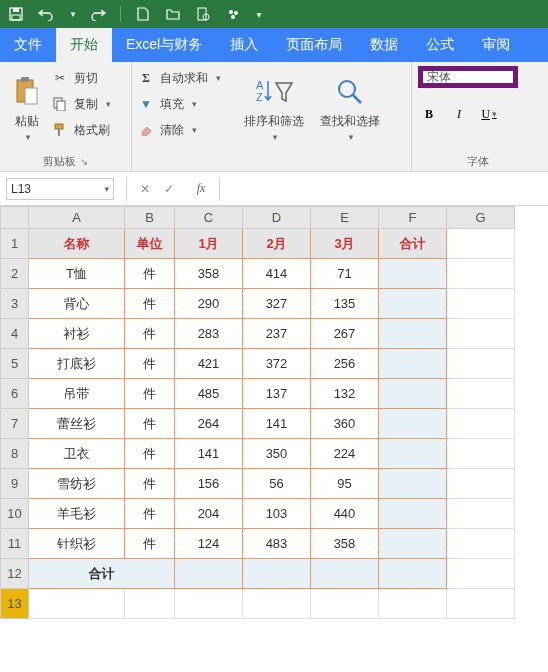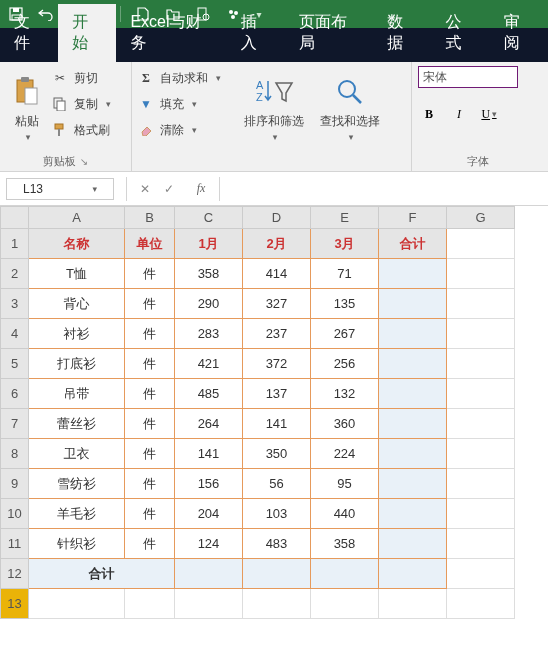--- a/index.html
+++ b/index.html
@@ -4,43 +4,43 @@
 <style>
   * { box-sizing: border-box; margin: 0; padding: 0; }
   body { font-family: "Microsoft YaHei", "SimSun", sans-serif; font-size: 12px; background: #fff; width: 548px; height: 672px; overflow: hidden; }
   
   
   .qat { background: #2a7a3f; height: 28px; display: flex; align-items: center; padding: 0 8px; gap: 14px; color: #fff; }
   .qat-icon { width: 16px; height: 16px; display: inline-flex; align-items: center; justify-content: center; cursor: pointer; }
   .qat-sep { width: 1px; height: 16px; background: rgba(255,255,255,0.3); }
 
   
-  .menubar { background: #0f172a; height: 34px; display: flex; align-items: flex-end; color: #fff; font-size: 16px; }
+  .menubar { background: #3b82f6; height: 34px; display: flex; align-items: flex-end; color: #fff; font-size: 14px; }
   .menuitem { padding: 8px 14px; cursor: pointer; }
   .menuitem.active { background: #f1f1f1; color: #2a7a3f; }
 
   
   .ribbon { background: #f1f1f1; height: 110px; border-bottom: 1px solid #d4d4d4; display: flex; }
   .group { border-right: 1px solid #d4d4d4; display: flex; flex-direction: column; justify-content: space-between; padding: 4px 6px 2px 6px; }
   .group-label { text-align: center; color: #666; font-size: 11px; padding-top: 2px; display: flex; justify-content: center; align-items: center; gap: 4px;}
   .group-body { flex: 1; display: flex; align-items: flex-start; gap: 4px; }
   .big-btn { display: flex; flex-direction: column; align-items: center; justify-content: flex-end; width: 42px; height: 76px; cursor: pointer; color: #444; font-size: 12px; gap: 2px;}
   .big-btn .icon { height: 40px; display: flex; align-items: center; justify-content: center;}
   .col { display: flex; flex-direction: column; gap: 6px; padding-top: 2px;}
   .small-btn { display: flex; align-items: center; gap: 6px; cursor: pointer; color: #444; font-size: 12px; height: 20px; }
   .small-btn .sicon { width: 16px; height: 16px; display:inline-flex; align-items:center; justify-content:center;}
   .dd { font-size: 9px; color: #666; margin-left: 2px;}
-  .font-box { width: 100px; height: 22px; border:1px solid #701a75; background:#fff; display:flex; align-items:center; padding:0 4px; color:#555;}
+  .font-box { width: 100px; height: 22px; border:5px solid #701a75; background:#fff; display:flex; align-items:center; padding:0 4px; color:#555;}
   .style-btns { display:flex; gap:8px; padding-top:10px;}
   .style-btn { width:22px; height:20px; display:flex; align-items:center; justify-content:center; border:1px solid transparent; cursor:pointer; font-family: "Times New Roman", serif;}
   .corner { font-size: 10px; color:#888; cursor:pointer;}
 
   
   .fxbar { height: 34px; border-bottom: 1px solid #d4d4d4; display: flex; align-items: center; background:#fff; }
-  .namebox { width: 108px; height: 22px; border: 1px solid #ccc; margin: 0 6px; display:flex; align-items:center; justify-content:space-between; padding:0 16px; background:#fff; color:#333;}
+  .namebox { width: 108px; height: 22px; border: 1px solid #ccc; margin: 0 6px; display:flex; align-items:center; justify-content:space-between; padding:0 4px; background:#fff; color:#333;}
   .namebox .ndd { font-size: 9px; color:#666; cursor:pointer;}
   .fx-sep { width:1px; height:24px; background:#d4d4d4; margin: 0 6px;}
   .fx-btn { width:24px; height:22px; display:flex; align-items:center; justify-content:center; color:#888; cursor:pointer;}
   .fx-lbl { font-style: italic; font-family: "Times New Roman"; color:#666;margin-left:8px; }
   .fx-input { flex:1; height:22px; border:none; outline:none; padding:0 4px; }
 
   
   .sheet-wrap { position: relative; background: #fff; }
   table.sheet { border-collapse: collapse; table-layout: fixed; font-size: 13px; color:#333; }
   .sheet th, .sheet td { overflow: hidden; white-space: nowrap; }

